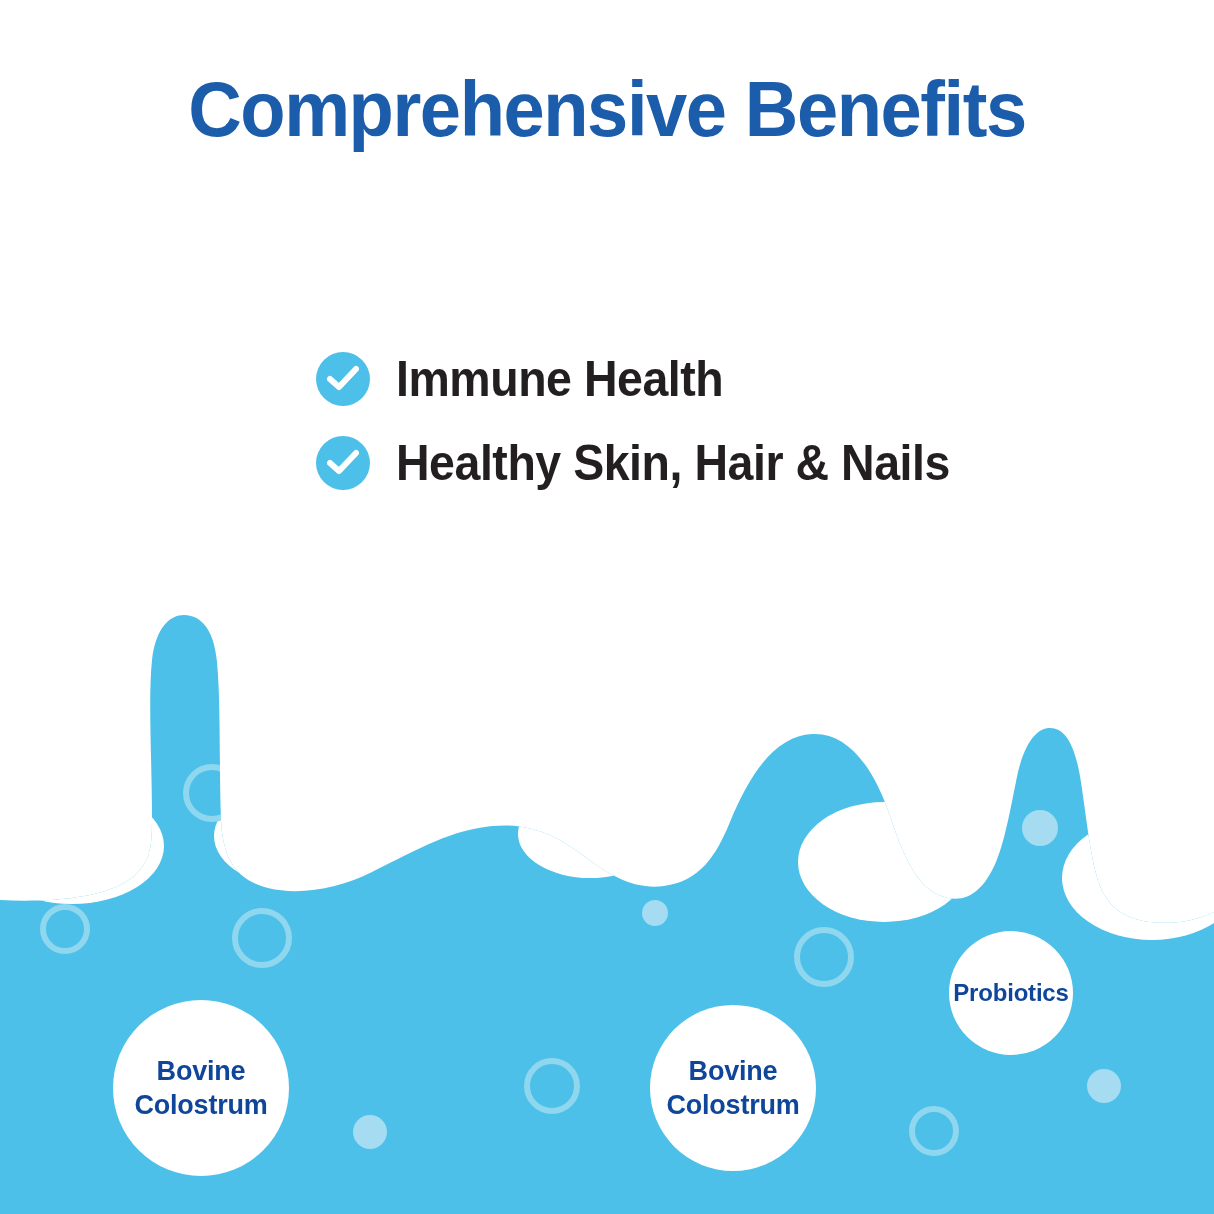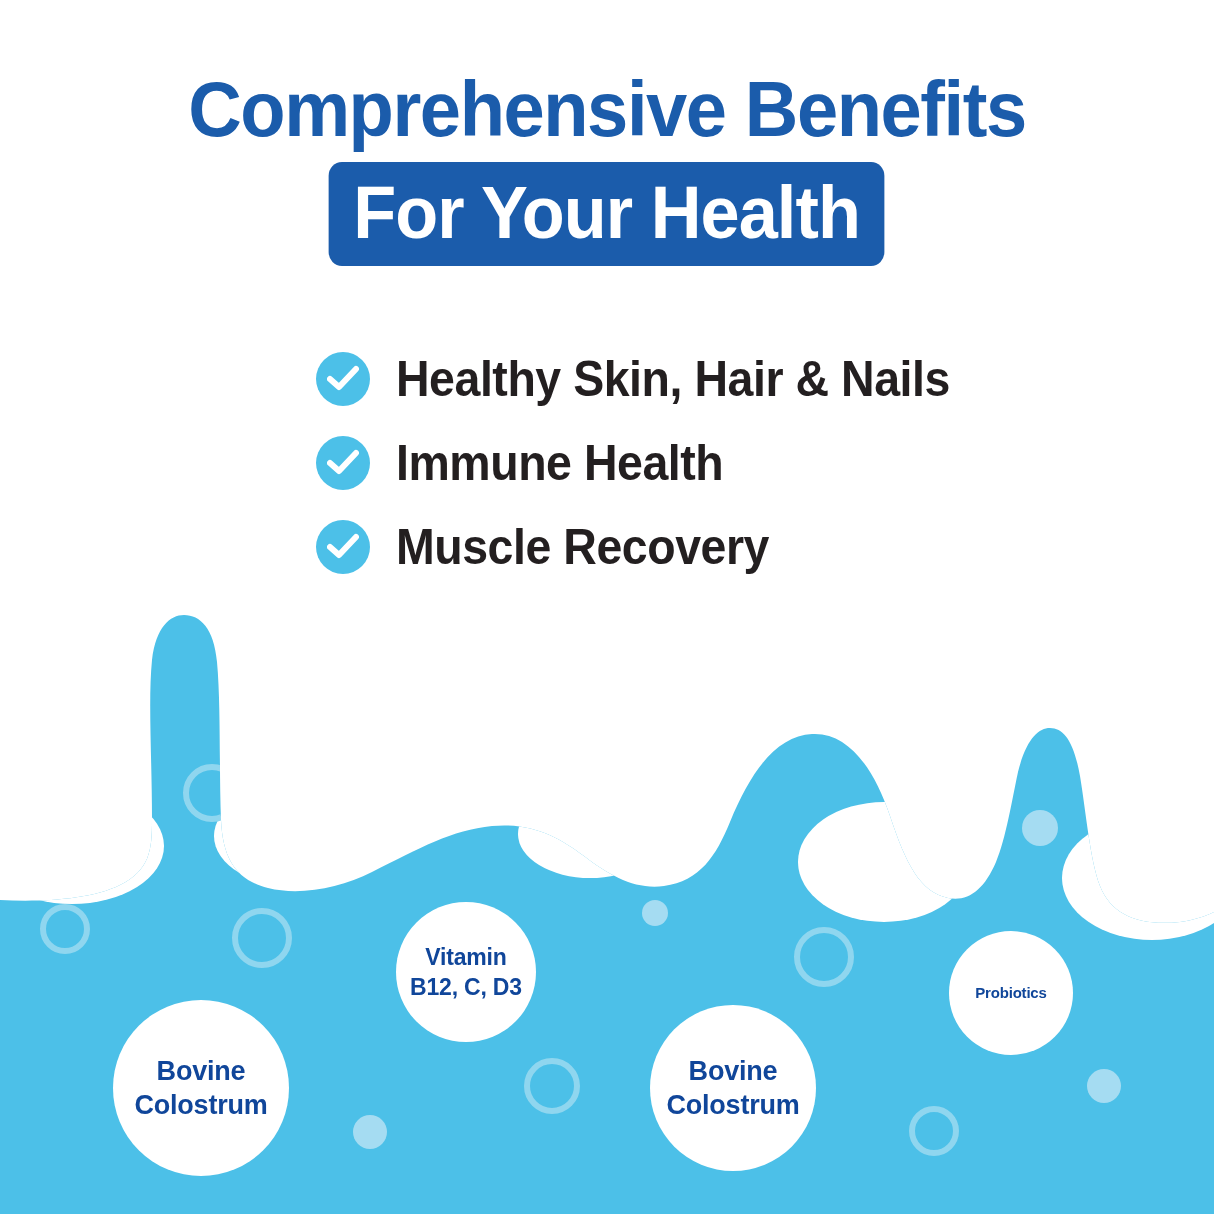--- a/index.html
+++ b/index.html
@@ -130,65 +130,54 @@
     font-size: 23px; line-height: 30px;
   }
   .b-collagen {
     left: 650px;  top: 1005px;
     width: 166px; height: 166px;
     font-size: 27px; line-height: 34px;
   }
   .b-probiotics {
     left: 949px;  top: 931px;
     width: 124px; height: 124px;
-    font-size: 15px; line-height: 26px;
+    font-size: 24px; line-height: 26px;
   }
 </style>
 </head>
 <body>
 
 <div class="canvas">
 
   <div class="header">
     <h1 class="title-line1">Comprehensive Benefits</h1>
-    <div class="badge-wrap">
-      <span class="title-badge">For Your Health</span>
+  </div>
+
+  <div class="benefits">
+
+    <div class="benefit-row">
+      <span class="check-circle">
+        <svg width="32" height="28" viewBox="0 0 32 28" aria-hidden="true">
+          <path d="M3 14 L12 22 L29 4" fill="none" stroke="#ffffff" stroke-width="6" stroke-linecap="round" stroke-linejoin="round"></path>
+        </svg>
+      </span>
+      <span class="benefit-label">Immune Health</span>
     </div>
-  </div>
-
-  <div class="benefits">
 
     <div class="benefit-row">
       <span class="check-circle">
         <svg width="32" height="28" viewBox="0 0 32 28" aria-hidden="true">
           <path d="M3 14 L12 22 L29 4" fill="none" stroke="#ffffff" stroke-width="6" stroke-linecap="round" stroke-linejoin="round"></path>
         </svg>
       </span>
       <span class="benefit-label">Healthy Skin, Hair &amp; Nails</span>
     </div>
 
-    <div class="benefit-row">
-      <span class="check-circle">
-        <svg width="32" height="28" viewBox="0 0 32 28" aria-hidden="true">
-          <path d="M3 14 L12 22 L29 4" fill="none" stroke="#ffffff" stroke-width="6" stroke-linecap="round" stroke-linejoin="round"></path>
-        </svg>
-      </span>
-      <span class="benefit-label">Immune Health</span>
-    </div>
-
-
-
-    <div class="benefit-row">
-      <span class="check-circle">
-        <svg width="32" height="28" viewBox="0 0 32 28" aria-hidden="true">
-          <path d="M3 14 L12 22 L29 4" fill="none" stroke="#ffffff" stroke-width="6" stroke-linecap="round" stroke-linejoin="round"></path>
-        </svg>
-      </span>
-      <span class="benefit-label">Muscle Recovery</span>
-    </div>
+
+
 
   </div>
 
   <div class="wave-layer">
     <svg width="1214" height="1214" viewBox="0 0 1214 1214" aria-hidden="true">
       <defs>
         <clipPath id="waveClip">
           <path d="
             M0,900
             C40,902 90,900 120,885
@@ -265,26 +254,20 @@
     </svg>
   </div>
 
   <div class="ingredient-bubble b-colostrum">
     <span>
       <span>Bovine</span><br>
       <span>Colostrum</span>
     </span>
   </div>
 
-  <div class="ingredient-bubble b-vitamin">
-    <span>
-      <span>Vitamin</span><br>
-      <span>B12, C, D3</span>
-    </span>
-  </div>
 
   <div class="ingredient-bubble b-collagen">
     <span>
       <span>Bovine</span><br>
       <span>Colostrum</span>
     </span>
   </div>
 
   <div class="ingredient-bubble b-probiotics">
     <span>

